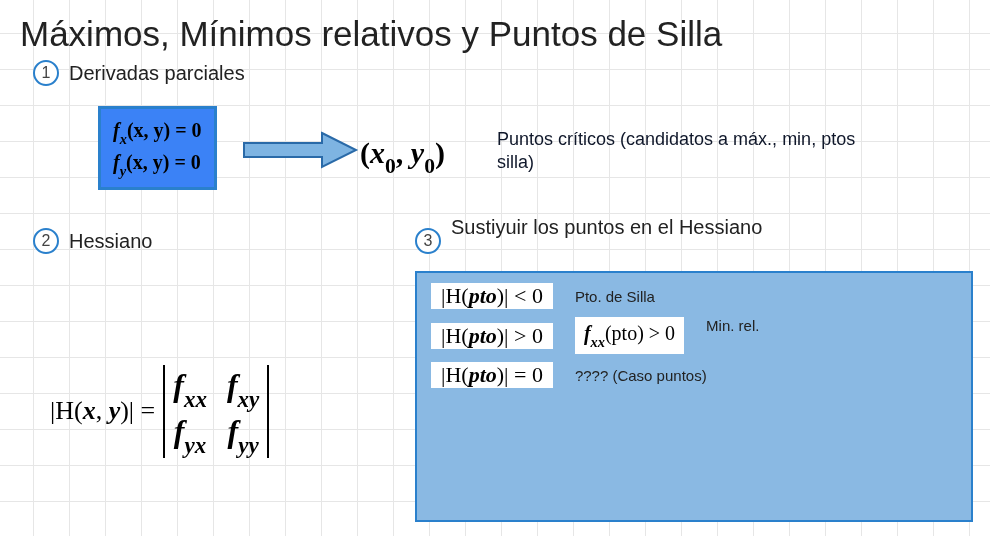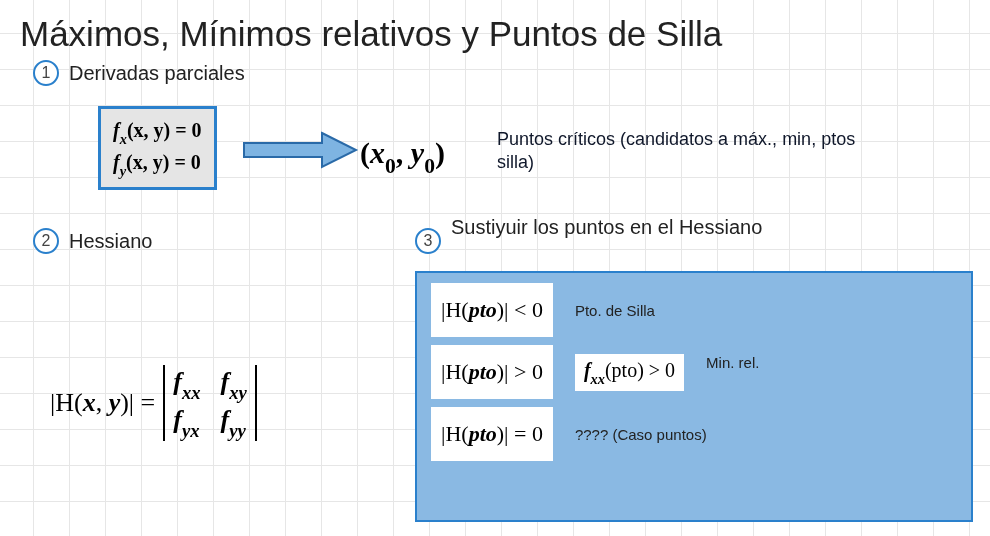--- a/index.html
+++ b/index.html
@@ -48,21 +48,21 @@
   .math .up { font-style: normal; }
   .math sub { font-size: 0.72em; font-style: italic; position: relative; top: 0.15em; }
   .math b, .bold { font-weight: bold; }
 
   
   .system-box {
     position: absolute;
     left: 98px;
     top: 106px;
     border: 3px solid #2a80cc;
-    background: #e5e5e5;
+    background: #3b82f6;
     padding: 7px 12px;
     font-size: 20px;
     line-height: 1.45;
   }
   .system-box .row { white-space: nowrap; }
 
   .arrow-wrap {
     position: absolute;
     left: 240px;
     top: 130px;
@@ -96,21 +96,21 @@
     gap: 8px;
   }
   .det {
     display: inline-flex;
     align-items: center;
     border-left: 2.5px solid #000;
     border-right: 2.5px solid #000;
     padding: 0 8px;
   }
   .det table { border-collapse: collapse; }
-  .det td { padding: 2px 20px 2px 0; font-size: 26px; }
+  .det td { padding: 2px 20px 2px 0; font-size: 32px; text-align: center; }
   .det td:last-child { padding-right: 0; }
 
   
   .class-box {
     position: absolute;
     left: 415px;
     top: 271px;
     width: 558px;
     height: 251px;
     background: #8ab9e3;
@@ -118,21 +118,21 @@
     padding: 10px 14px;
   }
   .case-row {
     display: flex;
     align-items: center;
     gap: 22px;
     margin-bottom: 8px;
   }
   .cond {
     background: #fff;
-    padding: 14px 10px;
+    padding: 0 10px;
     font-size: 22px;
     white-space: nowrap;
   }
   .cond-explain {
     font-size: 15px;
     color: #222;
   }
   .sub-cases {
     display: flex;
     flex-direction: column;

